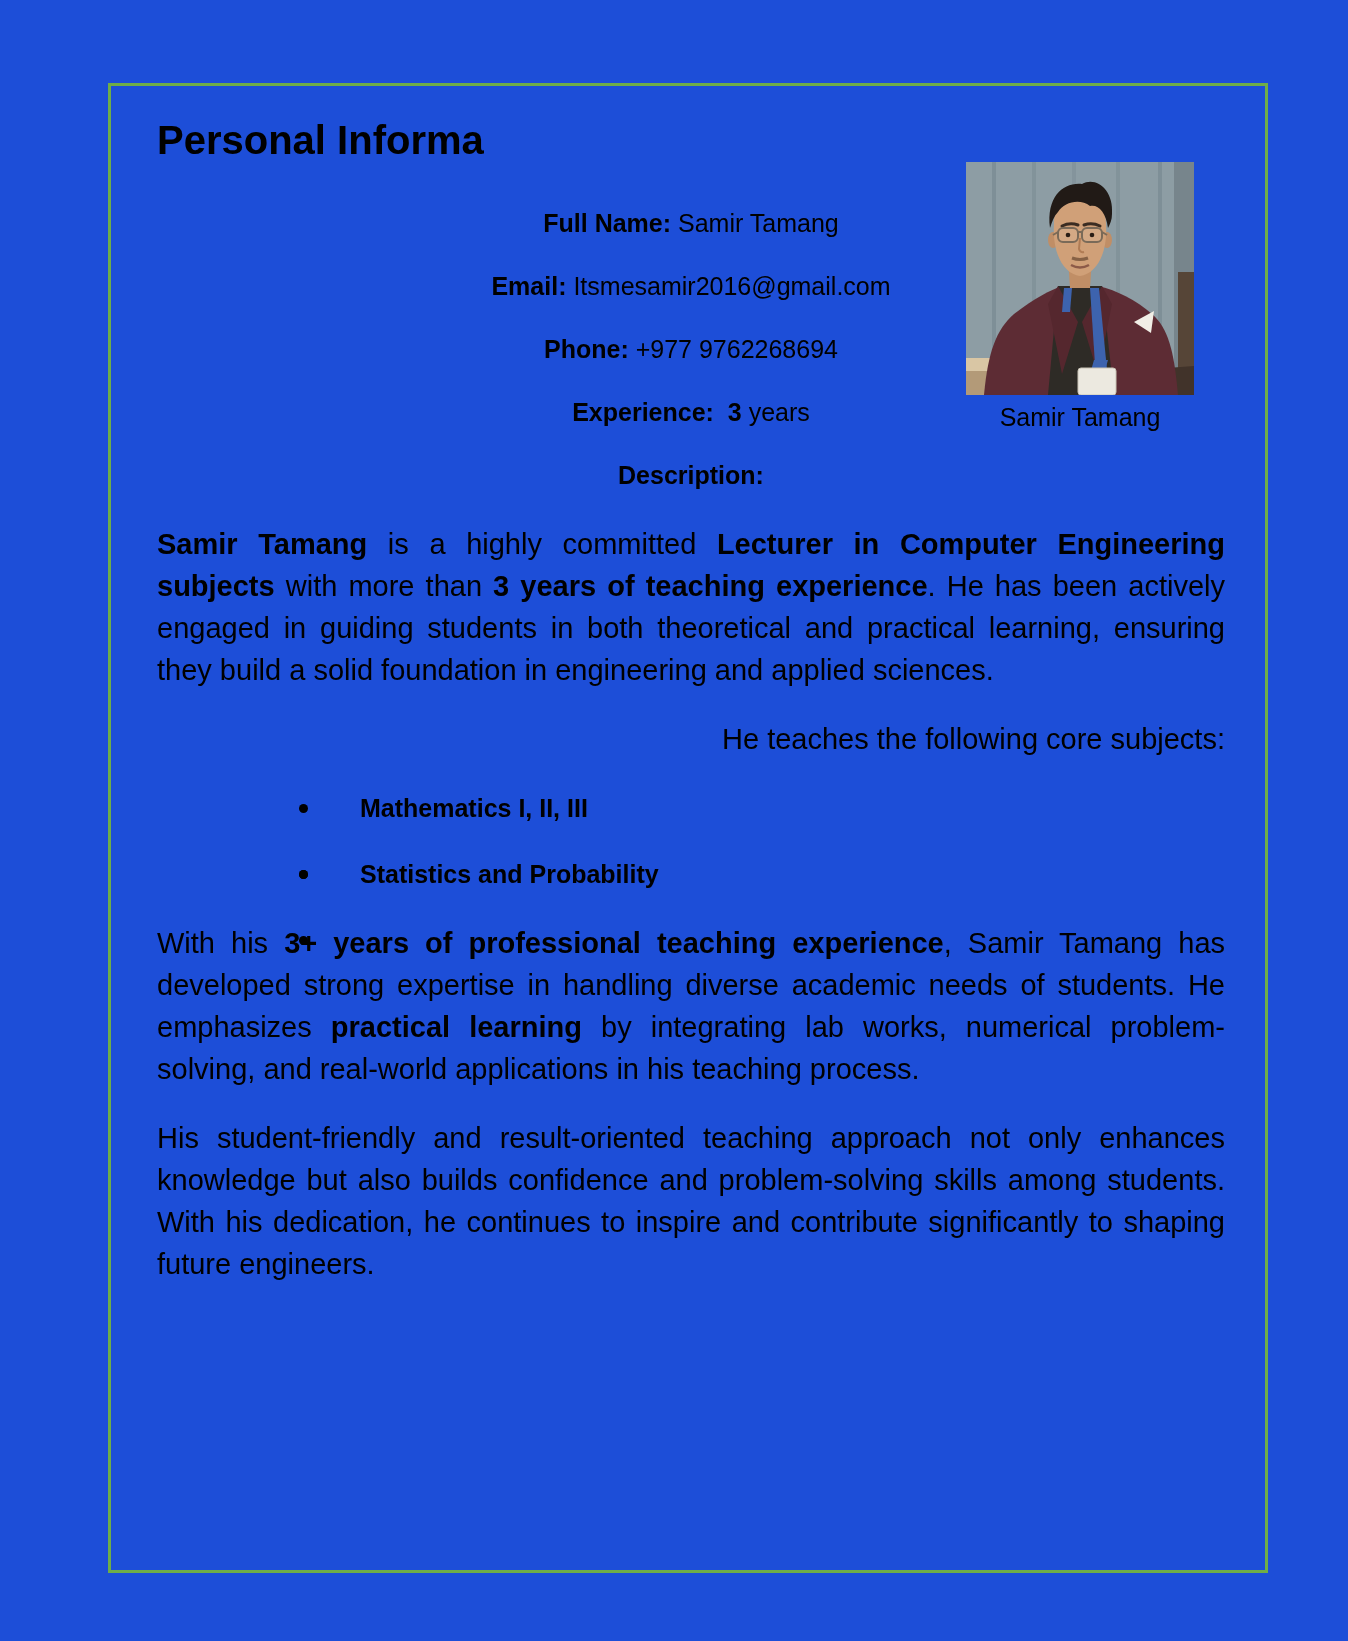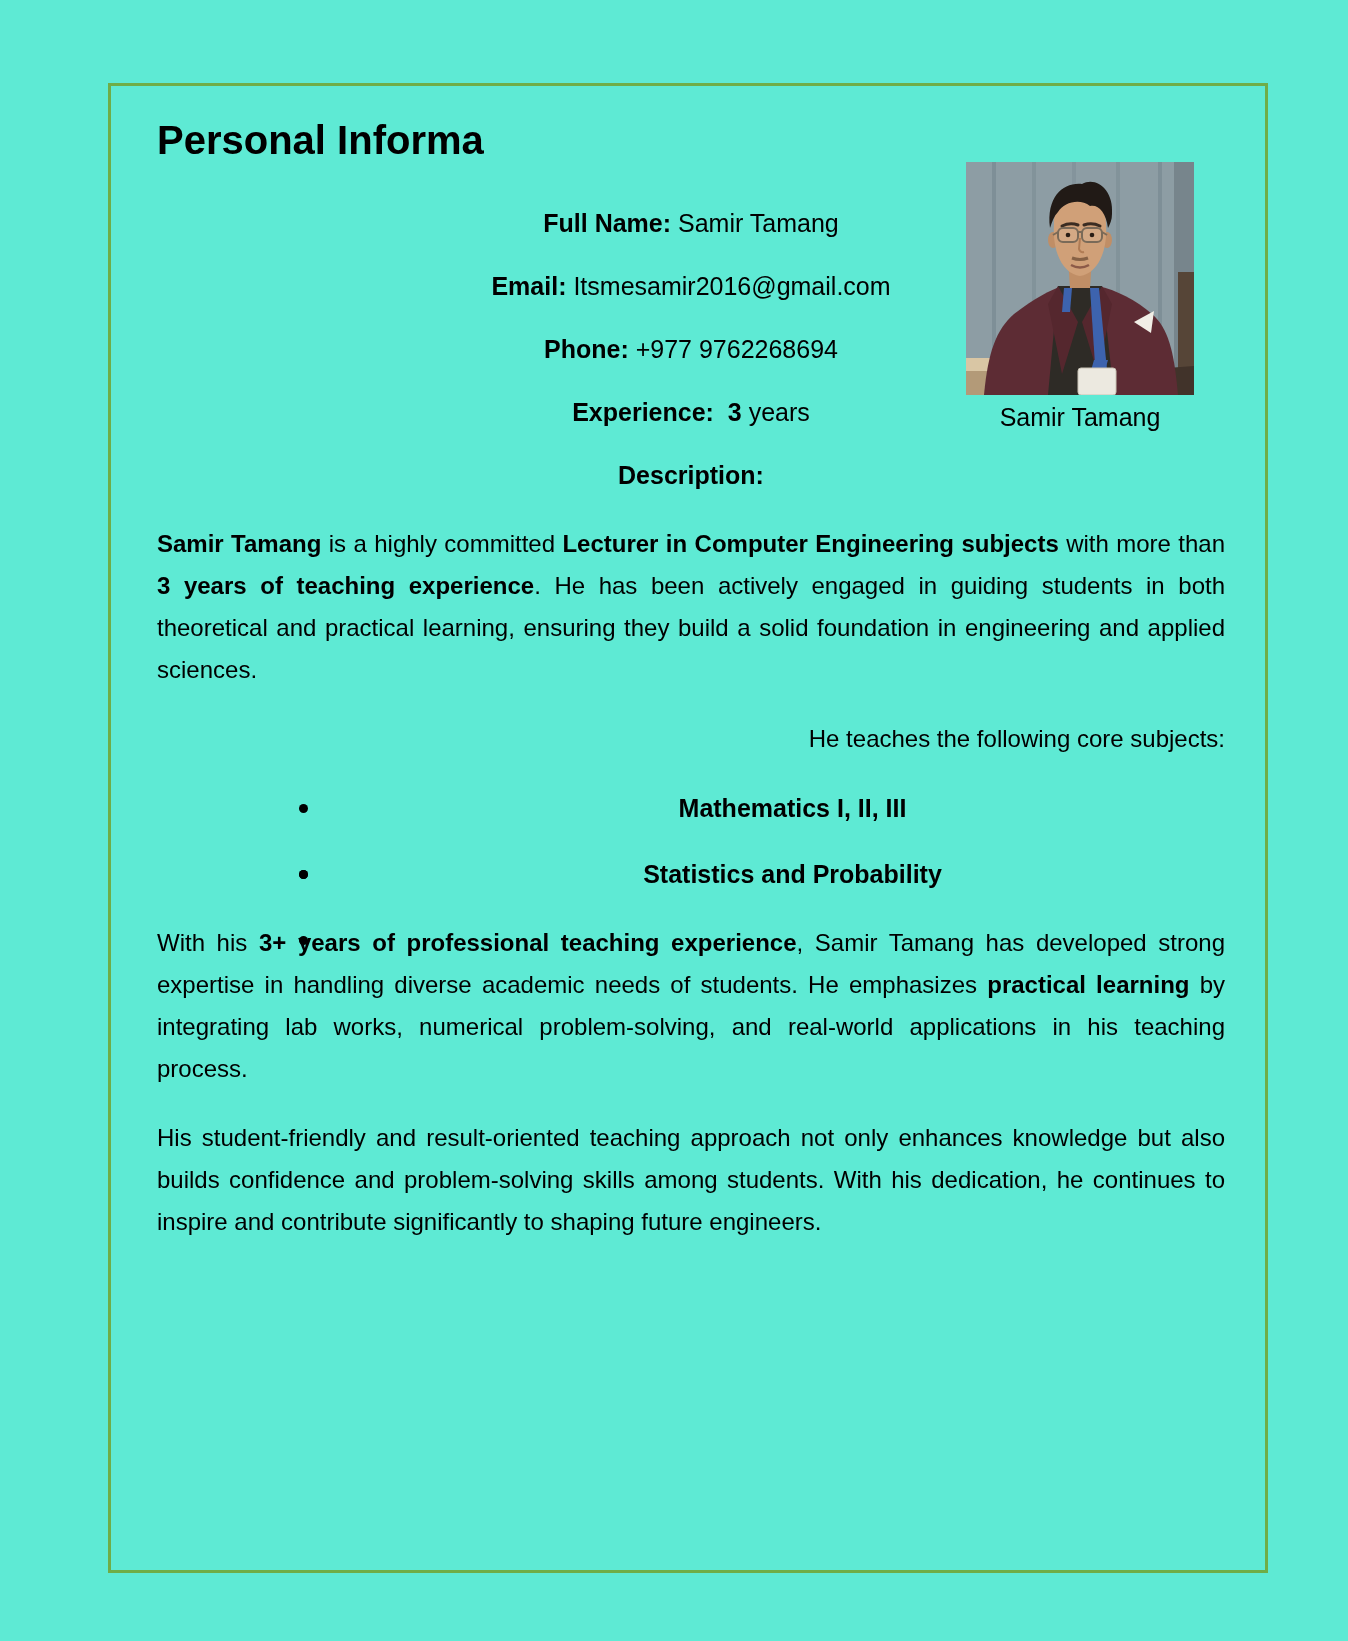--- a/index.html
+++ b/index.html
@@ -2,21 +2,21 @@
 <html><head>
 <meta charset="utf-8">
 <style>
   html,body { margin:0; padding:0; }
   body {
     width:1348px; height:1641px; background:#ffffff;
     font-family:"Liberation Sans","DejaVu Sans",sans-serif;
     color:#000000;
     -webkit-font-smoothing:antialiased;
   }
-  .page { position:relative; width:1348px; height:1641px; background:#5eead4; overflow:hidden; }
+  .page { position:relative; width:1348px; height:1641px; background:#1d4ed8; overflow:hidden; }
 
   .frame {
     position:absolute; left:108px; top:83px; width:1160px; height:1490px;
     border:3px solid #6fad47; box-sizing:border-box;
     padding:30px 40px 0 46px; overflow:hidden;
   }
 
   h1.title {
     font-size:40px; line-height:48px; font-weight:bold;
     margin:0 0 44px 0; color:#000;
@@ -25,31 +25,30 @@
   .fields { margin:0 0 15px 0; }
   .field {
     font-size:25px; line-height:30px; margin:0 0 33px 0;
     white-space:pre-wrap;
     text-align:center;
   }
 
   .b { font-weight:bold; }
 
   .para {
-    font-size:24px; line-height:42px; margin:15px 0 27px 0;
+    font-size:29px; line-height:42px; margin:15px 0 27px 0;
     text-align:justify; text-justify:inter-word;
   }
   .para.nojust { text-align:right; }
 
   ul.subjects { list-style:none; margin:0 0 27px 0; padding:0; }
   ul.subjects li {
     position:relative; padding-left:203px;
     font-weight:bold; font-size:25px; line-height:42px;
     margin:8px 0 24px 0;
-    text-align:center;
   }
   ul.subjects li .dot {
     position:absolute; left:142px; top:17px;
     width:9px; height:9px; border-radius:50%; background:#000;
   }
 
   figure.photo-fig { position:absolute; left:966px; top:162px; width:228px; margin:0; }
   figure.photo-fig svg { display:block; width:228px; height:233px; }
   figure.photo-fig figcaption {
     font-size:25px; line-height:30px; text-align:center; margin-top:7px; color:#000;

